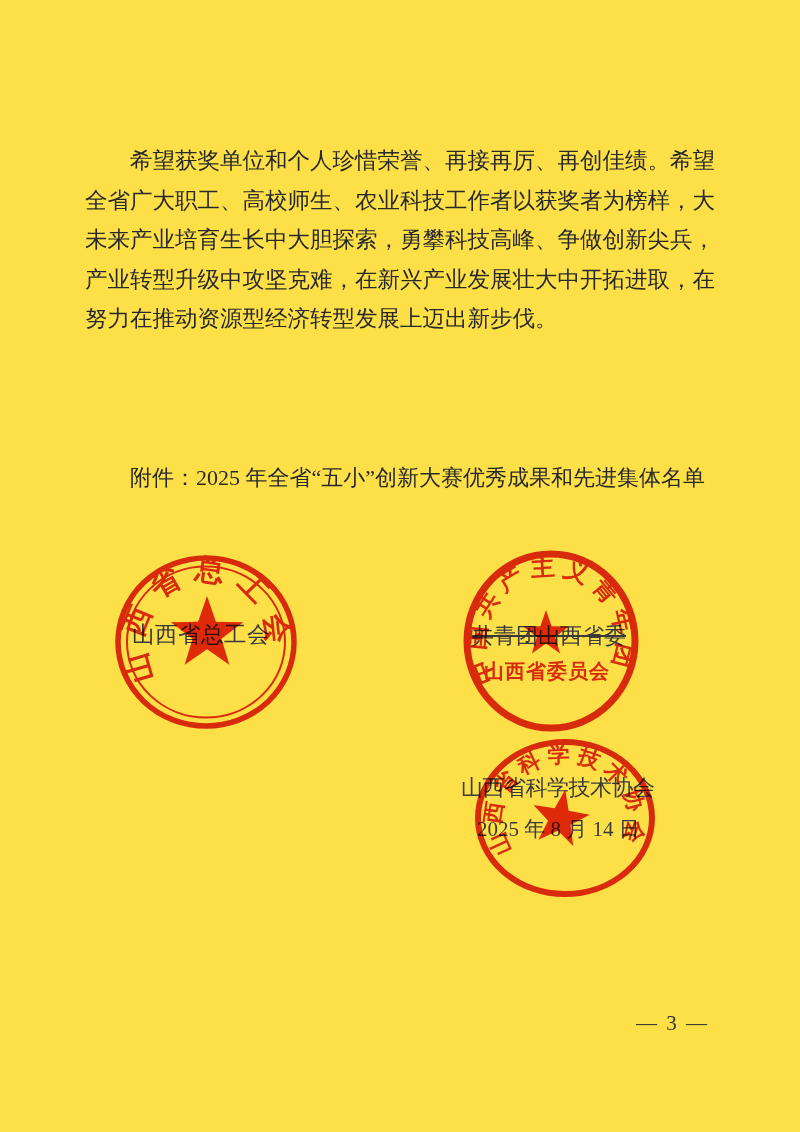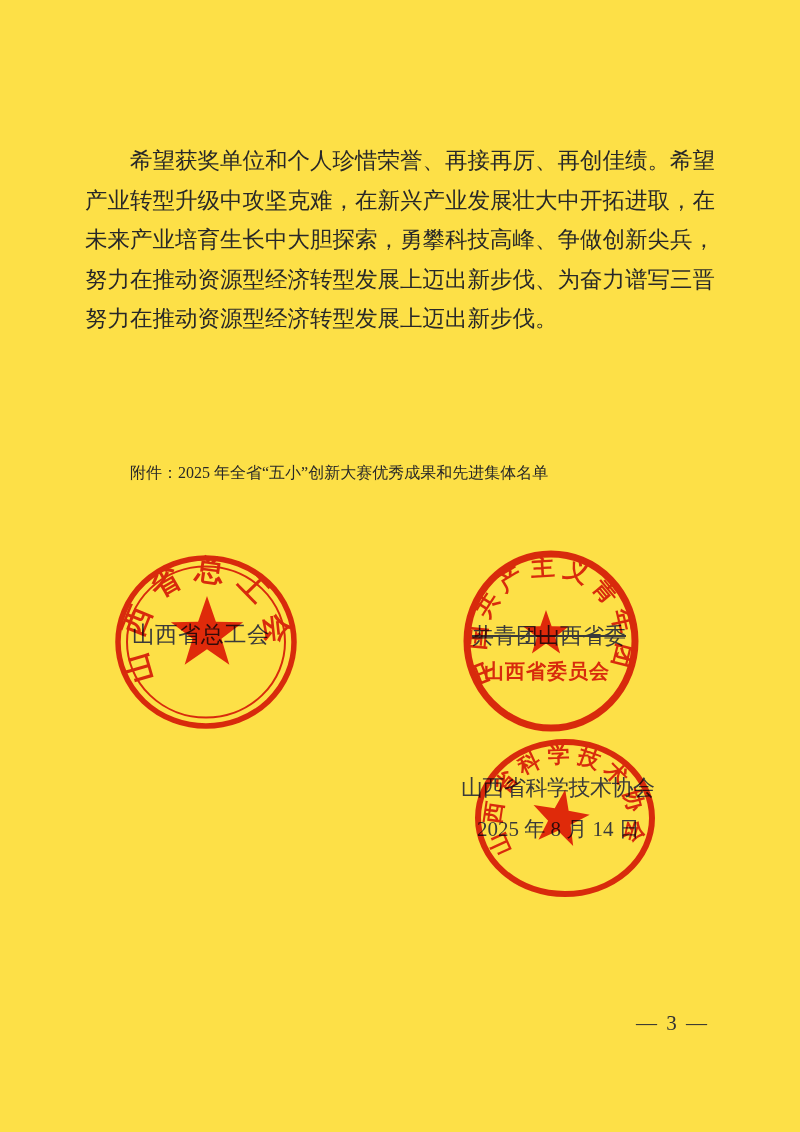--- a/index.html
+++ b/index.html
@@ -12,21 +12,21 @@
   .body-text{
     position:absolute;left:85px;top:141px;width:630px;
     font-size:22.5px;line-height:39.5px;color:#282828;
     letter-spacing:0;
   }
   .bline{text-align:justify;text-align-last:justify;white-space:nowrap;}
   .bline.first{padding-left:45px;width:585px;}
   .bline.last{text-align-last:left;white-space:normal;}
   .attachment{
     position:absolute;left:130px;top:463px;
-    font-size:16px;color:#282828;white-space:nowrap;
+    font-size:22px;color:#282828;white-space:nowrap;
   }
   
   .sig{
     position:absolute;color:#3a3a3a;white-space:nowrap;z-index:1;
     font-family:"Liberation Serif","DejaVu Serif",serif;
   }
   .sig-union{left:132px;top:619px;font-size:22.5px;letter-spacing:0.5px;}
   .sig-youth{left:472px;top:621px;font-size:22px;text-decoration:line-through;text-decoration-thickness:1.5px;}
   .sig-science{left:461px;top:773px;font-size:22px;letter-spacing:-0.5px;}
   .sig-date{left:477px;top:815px;font-size:21px;}
@@ -48,23 +48,23 @@
     font-size:21px;color:#333;letter-spacing:2px;white-space:nowrap;
   }
 </style>
 </head>
 <body>
 
 <div class="page">
 
   <div class="body-text">
     <div class="bline first">希望获奖单位和个人珍惜荣誉、再接再厉、再创佳绩。希望</div>
+    <div class="bline">全省广大职工、高校师生、农业科技工作者以获奖者为榜样，大</div>
+    <div class="bline">未来产业培育生长中大胆探索，勇攀科技高峰、争做创新尖兵，</div>
     <div class="bline">产业转型升级中攻坚克难，在新兴产业发展壮大中开拓进取，在</div>
-    <div class="bline">未来产业培育生长中大胆探索，勇攀科技高峰、争做创新尖兵，</div>
-    <div class="bline">努力在推动资源型经济转型发展上迈出新步伐、为奋力谱写三晋</div>
     <div class="bline last">努力在推动资源型经济转型发展上迈出新步伐。</div>
   </div>
 
   <div class="attachment">附件：2025 年全省“五小”创新大赛优秀成果和先进集体名单</div>
 
   <div class="sig sig-union">山西省总工会</div>
   <div class="sig sig-youth">共青团山西省委</div>
   <div class="sig sig-science">山西省科学技术协会</div>
   <div class="sig sig-date">2025 年 8 月 14 日</div>
 

